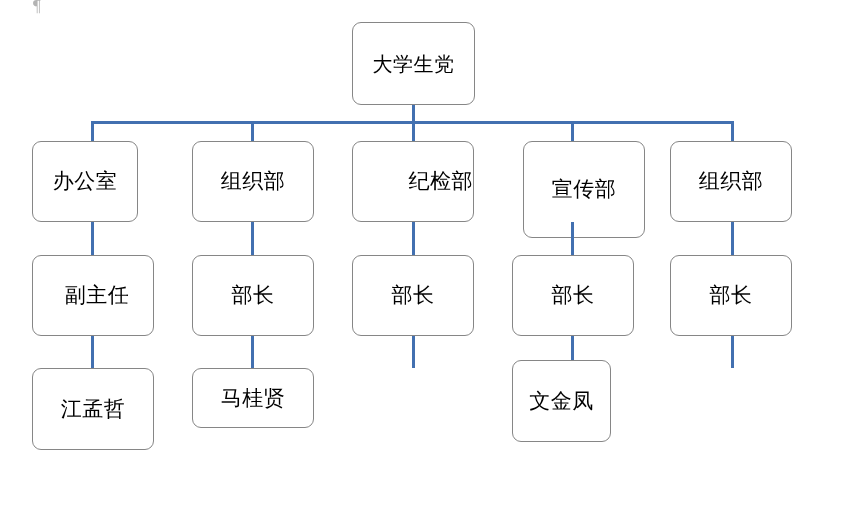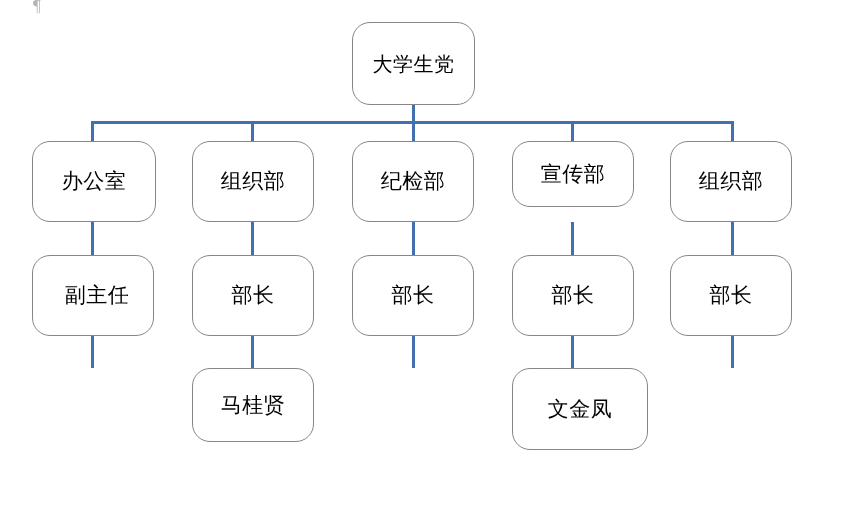--- a/index.html
+++ b/index.html
@@ -28,21 +28,21 @@
     color: #b3b3b3;
     font-family: "Liberation Serif", serif;
     user-select: none;
   }
 
   
   .node {
     position: absolute;
     box-sizing: border-box;
     border: 1px solid #868686;
-    border-radius: 18px;
+    border-radius: 9px;
     background: #ffffff;
     display: flex;
     align-items: center;
     justify-content: center;
     text-align: center;
     color: #000000;
     font-size: 21px;
     line-height: 1.35;
     letter-spacing: 0.5px;
     font-family: "DejaVu Sans", "Liberation Sans", sans-serif;
@@ -79,30 +79,30 @@
   <div class="conn v" style="left:412px; top:105px; height:18px;"></div>
 
   <div class="conn h" style="left:93px; top:121px; width:641px;"></div>
 
   <div class="conn v" style="left:91px;  top:121px; height:20px;"></div>
   <div class="conn v" style="left:251px; top:121px; height:20px;"></div>
   <div class="conn v" style="left:412px; top:121px; height:20px;"></div>
   <div class="conn v" style="left:571px; top:121px; height:20px;"></div>
   <div class="conn v" style="left:731px; top:121px; height:20px;"></div>
 
-  <div class="node" style="left:32px;  top:141px; width:124px; height:81px;">
+  <div class="node" style="left:32px;  top:141px; width:106px; height:81px;">
     <span>办公室</span>
   </div>
   <div class="node" style="left:192px; top:141px; width:122px; height:81px;">
     <span>组织部</span>
   </div>
-  <div class="node" style="left:352px; top:141px; width:122px; height:81px;">
+  <div class="node" style="left:352px; top:141px; width:122px; height:81px;justify-content:flex-end;">
     <span>纪检部</span>
   </div>
-  <div class="node" style="left:512px; top:141px; width:122px; height:66px;">
+  <div class="node" style="left:523px; top:141px; width:122px; height:97px;">
     <span>宣传部</span>
   </div>
   <div class="node" style="left:670px; top:141px; width:122px; height:81px;">
     <span>组织部</span>
   </div>
 
   <div class="conn v" style="left:91px;  top:222px; height:33px;"></div>
   <div class="conn v" style="left:251px; top:222px; height:33px;"></div>
   <div class="conn v" style="left:412px; top:222px; height:33px;"></div>
   <div class="conn v" style="left:571px; top:222px; height:33px;"></div>
@@ -123,20 +123,23 @@
   <div class="node" style="left:670px; top:255px; width:122px; height:81px;">
     <span>部长</span>
   </div>
 
   <div class="conn v" style="left:91px;  top:336px; height:32px;"></div>
   <div class="conn v" style="left:251px; top:336px; height:32px;"></div>
   <div class="conn v" style="left:412px; top:336px; height:32px;"></div>
   <div class="conn v" style="left:571px; top:336px; height:32px;"></div>
   <div class="conn v" style="left:731px; top:336px; height:32px;"></div>
 
-  <div class="node" style="left:192px; top:368px; width:122px; height:74px;">
+  <div class="node" style="left:32px;  top:368px; width:122px; height:82px;">
+    <span>江孟哲</span>
+  </div>
+  <div class="node" style="left:192px; top:368px; width:122px; height:60px;">
     <span>马桂贤</span>
   </div>
-  <div class="node" style="left:512px; top:368px; width:136px; height:82px;">
+  <div class="node" style="left:512px; top:360px; width:99px; height:82px;">
     <span>文金凤</span>
   </div>
 
 </div>
 
 </body></html>

